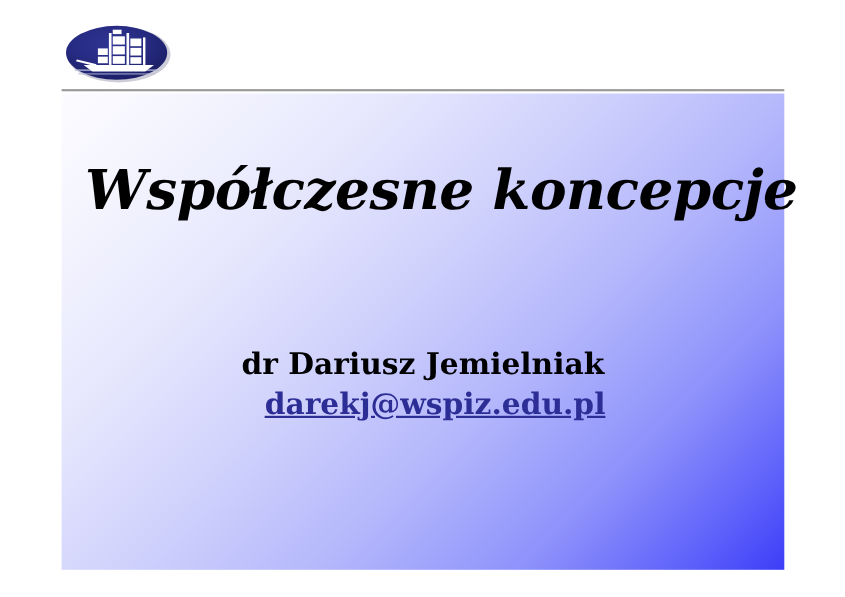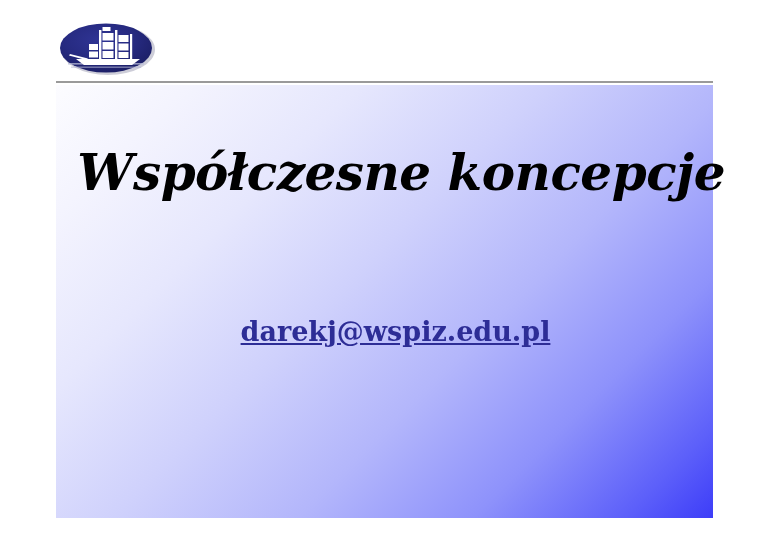--- a/index.html
+++ b/index.html
@@ -200,19 +200,20 @@
   </div>
 
   <div class="panel">
     <div class="content">
 
       <div class="title">
         <span class="title-line">Współczesne koncepcje</span>
       </div>
 
       <div class="subtitle">
+        <span class="sub-line">dr Dariusz Jemielniak</span>
         <span class="sub-line"><a class="sub-link" href="#">darekj@wspiz.edu.pl</a></span>
       </div>
 
     </div>
   </div>
 
 </div>
 
 </body></html>

